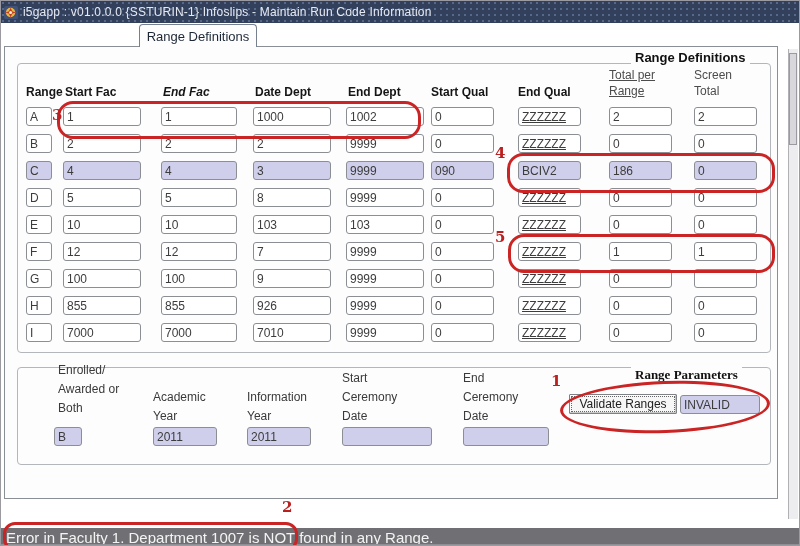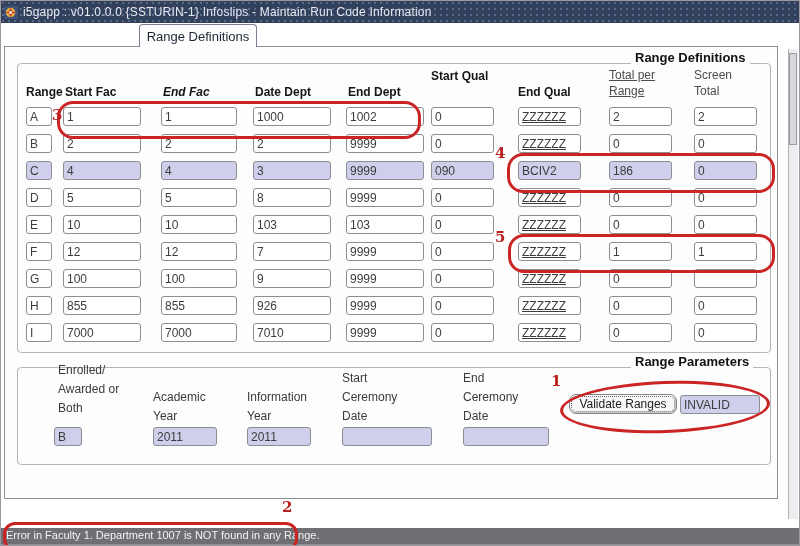--- a/index.html
+++ b/index.html
@@ -35,52 +35,52 @@
   .layer *{pointer-events:auto;}
   
   .groupbox{position:absolute;border:1px solid #b3b6bb;border-radius:4px;background:transparent;z-index:2;}
   .gb1{left:16px;top:62px;width:752px;height:288px;}
   .gb2{left:16px;top:366px;width:752px;height:96px;}
   .gb-title{
     position:absolute;background:#fdfdfe;padding:0 4px;font-size:13px;font-weight:bold;
     color:#111;z-index:3;white-space:nowrap;
   }
   .gbt1{left:630px;top:49px;}
-  .gbt2{left:630px;top:353px;}
+  .gbt2{left:630px;top:366px;font-family:Liberation Serif, serif;}
   
   .hdr{position:absolute;font-size:12px;font-weight:bold;color:#151515;white-space:nowrap;z-index:2;}
   .hdr2{position:absolute;font-size:12px;color:#4c4c4c;white-space:pre-line;line-height:16px;z-index:2;}
   
   .fld{
     position:absolute;height:19px;box-sizing:border-box;
     border:1px solid #8b8f94;border-radius:3px;background:#ffffff;
     font-family:"Liberation Sans",sans-serif;font-size:12px;color:#3c3c3c;
     padding:0 2px 0 3px;z-index:2;outline:none;
   }
   .fld.hl,.fld.lav{background:#cfcfec;}
   .fld.u{text-decoration:underline;}
   
   .plabel{position:absolute;font-size:12px;color:#3a3a3a;line-height:19px;white-space:pre-line;z-index:2;}
   
   .btn{
     position:absolute;box-sizing:border-box;background:#f7f7f7;
-    border:1px solid #7e8287;border-radius:7px;
+    border:1px solid #7e8287;border-radius:1px;
     box-shadow:inset -1px -1px 0 #c9c9c9, inset 1px 1px 0 #ffffff;
     font-family:"Liberation Sans",sans-serif;font-size:12px;color:#222;
     z-index:2;cursor:default;
   }
   .btn-validate{left:568px;top:393px;width:108px;height:20px;outline:1px dotted #666;outline-offset:-3px;}
   .btn-calc{left:573px;top:425px;width:146px;height:21px;}
   .inp-invalid{left:679px;top:394px;width:80px;}
   
   .sb-track{position:absolute;left:787px;top:48px;width:10px;height:470px;background:#ededef;border-left:1px solid #b0b0b5;box-sizing:border-box;z-index:1;}
   .sb-thumb{position:absolute;left:788px;top:52px;width:8px;height:92px;background:#d7d7dc;border:1px solid #9a9aa0;box-sizing:border-box;z-index:2;}
   
   .statusbar{position:absolute;left:0;top:527px;width:100%;height:16px;background:#6f6f74;z-index:4;}
-  .status-text{font-size:11px;color:#f4f4f4;padding:1px 12px 0 5px;white-space:nowrap;}
+  .status-text{font-size:15px;color:#f4f4f4;padding:1px 12px 0 5px;white-space:nowrap;}
   .bottom-strip{position:absolute;left:0;top:543px;width:100%;height:3px;background:#8e8e93;z-index:4;}
   
   .ellipse{position:absolute;border:3px solid #cb2424;background:transparent;z-index:6;pointer-events:none;}
   .el-stadium{border-radius:16px;}
   .el-oval{border-radius:50%;}
   .el1{left:559px;top:380px;width:204px;height:46px;transform:rotate(-2deg);}
   .el2{left:2px;top:521px;width:289px;height:23px;border-radius:12px;}
   .el3{left:56px;top:100px;width:358px;height:32px;}
   .el4{left:506px;top:152px;width:262px;height:34px;}
   .el5{left:507px;top:233px;width:261px;height:33px;}
@@ -120,21 +120,21 @@
   <div class="groupbox gb1"></div>
   <div class="gb-title gbt1">Range Definitions</div>
   <div class="groupbox gb2"></div>
   <div class="gb-title gbt2">Range Parameters</div>
 
   <div class="hdr" style="left:25px;top:84px;">Range</div>
   <div class="hdr" style="left:64px;top:84px;">Start Fac</div>
   <div class="hdr" style="left:162px;top:84px;font-style:italic;">End Fac</div>
   <div class="hdr" style="left:254px;top:84px;">Date Dept</div>
   <div class="hdr" style="left:347px;top:84px;">End Dept</div>
-  <div class="hdr" style="left:430px;top:68px;">Start Qual</div>
+  <div class="hdr" style="left:430px;top:84px;">Start Qual</div>
   <div class="hdr" style="left:517px;top:84px;">End Qual</div>
   <div class="hdr2" style="left:608px;top:66px;text-decoration:underline;">Total per
 Range</div>
   <div class="hdr2" style="left:693px;top:66px;">Screen
 Total</div>
 
   <div class="layer" id="rows-host">
       <input readonly="" class="fld" value="A" style="left: 25px; top: 106px; width: 26px;">
       <input readonly="" class="fld" value="1" style="left: 62px; top: 106px; width: 78px;">
       <input readonly="" class="fld" value="1" style="left: 160px; top: 106px; width: 76px;">

